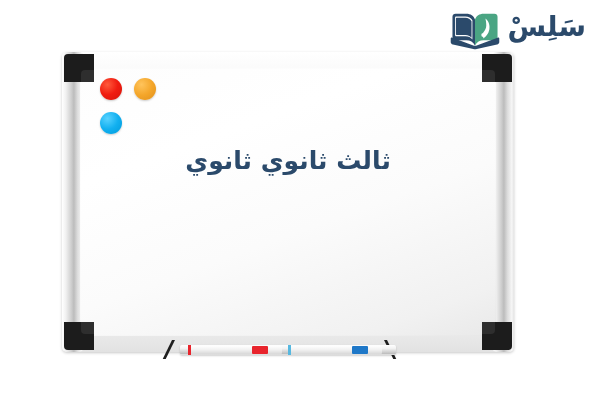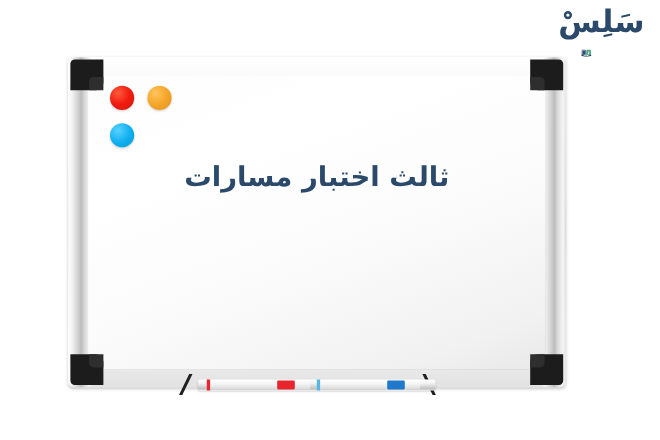--- a/index.html
+++ b/index.html
@@ -16,22 +16,22 @@
     font-family: "DejaVu Sans", "Liberation Sans", sans-serif;
   }
 
   
   .brand {
     position: absolute;
     top: 6px;
     right: 14px;
     height: 46px;
     display: flex;
-    flex-direction: column;
-    align-items: flex-end;
+    flex-direction: row;
+    align-items: center;
     gap: 6px;
     direction: rtl;
   }
   .brand-mark {
     width: 52px;
     height: 44px;
     display: block;
   }
   .brand-name {
     font-family: "DejaVu Sans", "Liberation Sans", sans-serif;
@@ -285,21 +285,21 @@
   <div class="corner bl"></div>
   <div class="corner br"></div>
 
   <div class="magnets">
     <span class="magnet magnet-red"></span>
     <span class="magnet magnet-orange"></span>
     <span class="magnet magnet-blue"></span>
   </div>
 
   <div class="board-text">
-    <p class="line second">ثالث اختبار مسارات</p>
+    <p class="line second">ثالث ثانوي ثانوي</p>
   </div>
 
   <div class="tray">
     <div class="tray-leg left"></div>
     <div class="tray-leg right"></div>
     <div class="tray-bar"></div>
     <div class="pen pen-body pen-1">
       <span class="pen-cap cap-red"></span>
     </div>
     <span class="tip-red"></span>

